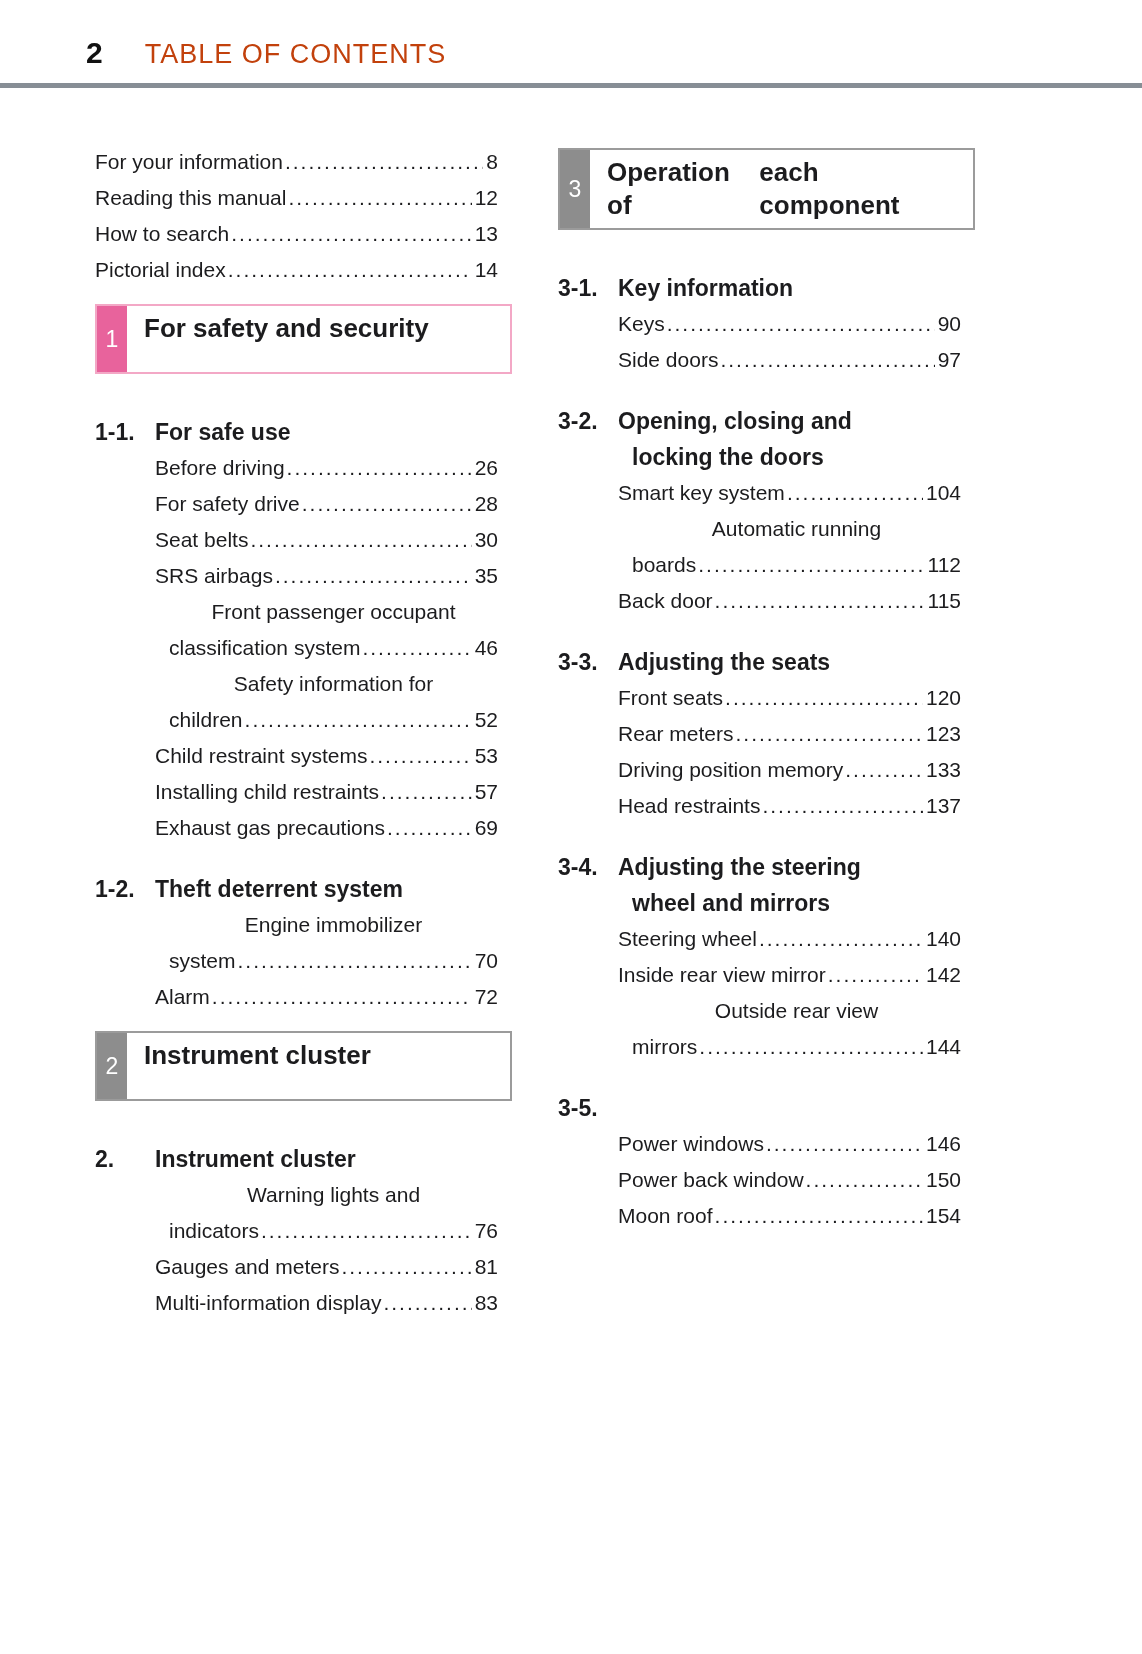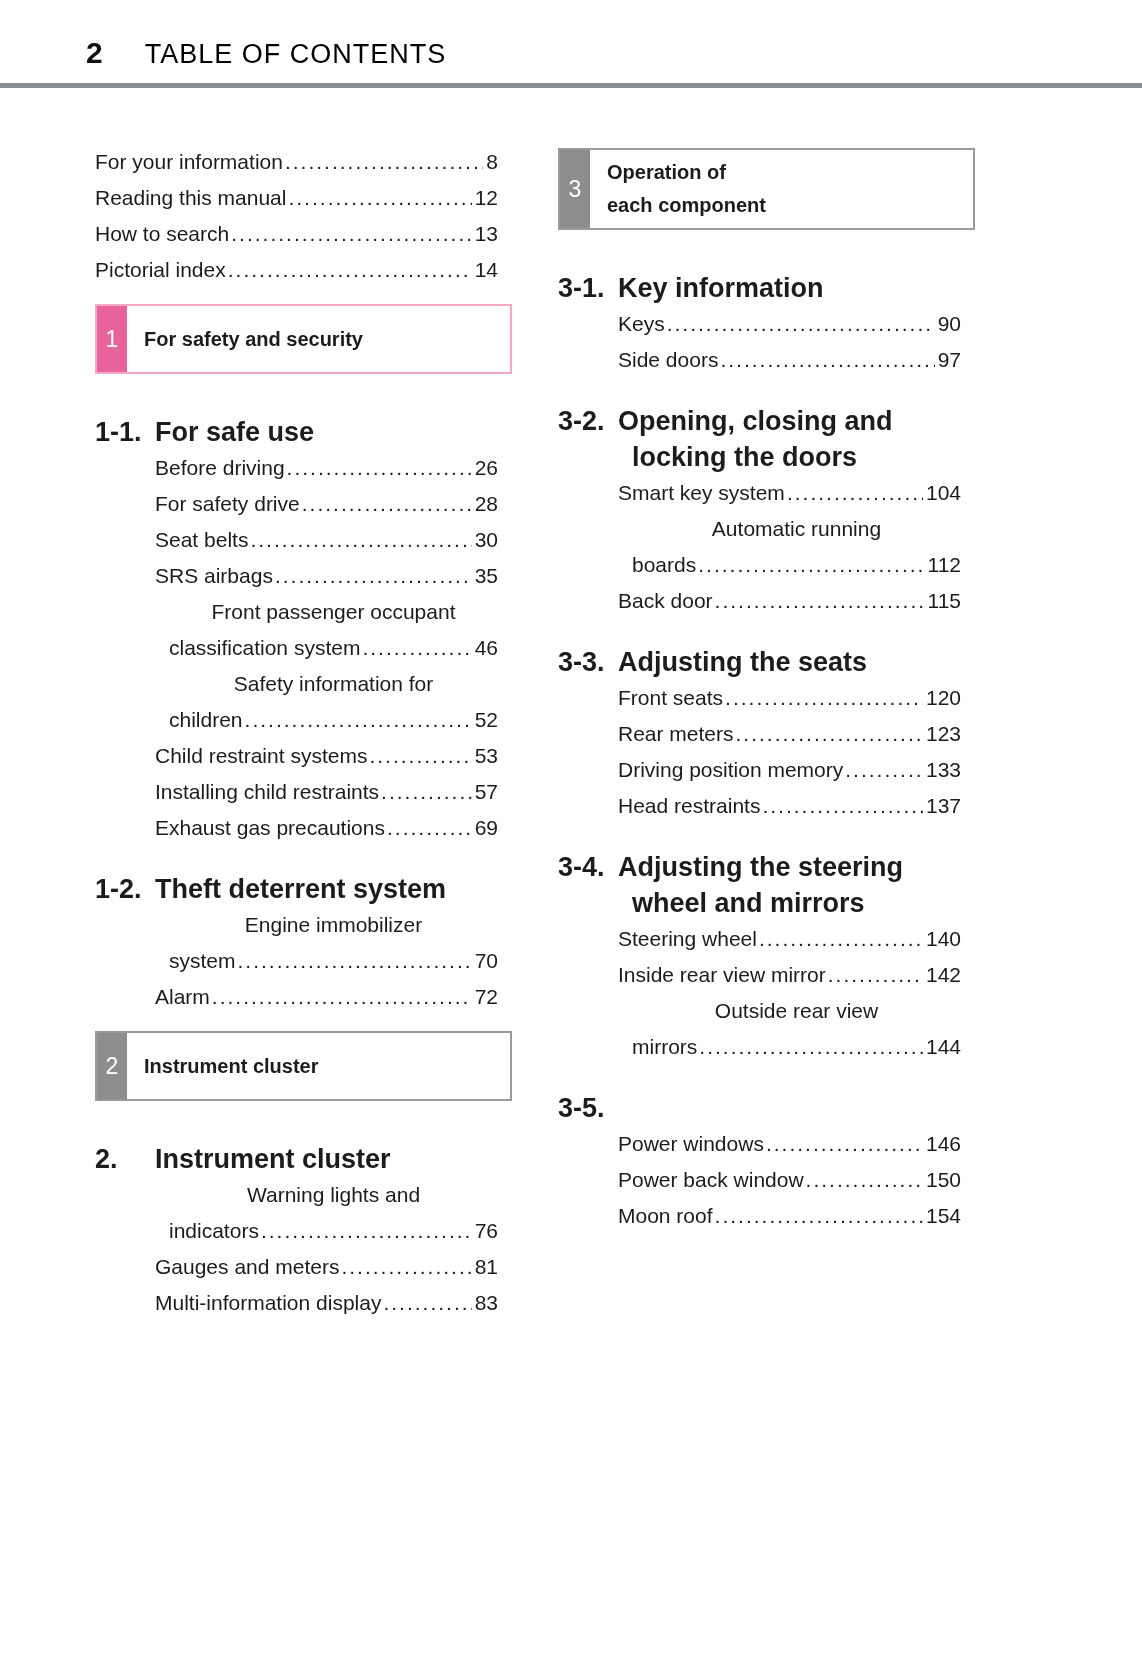--- a/index.html
+++ b/index.html
@@ -10,21 +10,21 @@
     min-height: 1654px;
     background: #ffffff;
     font-family: "Liberation Sans", "DejaVu Sans", sans-serif;
     color: #1c1c1e;
     overflow: hidden;
   }
 
   
   .header { display: flex; align-items: baseline; gap: 42px; padding: 36px 0 0 86px; }
   .pagenum { font-size: 30px; font-weight: 700; color: #111; }
-  .htitle { font-size: 27px; color: #000000; letter-spacing: 1px; }
+  .htitle { font-size: 27px; color: #c2410c; letter-spacing: 1px; }
   .rule { height: 5px; background: #878e95; margin-top: 13px; }
 
   
   .columns { display: flex; gap: 46px; padding: 56px 0 60px 95px; }
   .colwrap { width: 417px; flex: none; }
 
   
   .entry { font-size: 21px; line-height: 36px; text-align: center; }
   .entry.indent { margin-left: 60px; }
   .erow { display: flex; align-items: baseline; padding-right: 14px; }
@@ -52,32 +52,32 @@
     width: 30px;
     flex: none;
     display: flex;
     align-items: center;
     justify-content: center;
     color: #ffffff;
     font-size: 23px;
   }
   .banner .btitle {
     display: flex;
-    flex-direction: column;
+    flex-direction: row;
     justify-content: center;
     font-weight: 700;
-    font-size: 20px;
+    font-size: 26px;
     line-height: 33px;
     padding: 6px 10px 6px 17px;
   }
 
   
   .section { margin-top: 2px; }
   .section + .section { margin-top: 25px; }
-  .shead { display: flex; font-weight: 700; font-size: 27px; line-height: 36px; }
+  .shead { display: flex; font-weight: 700; font-size: 23px; line-height: 36px; }
   .snum { width: 60px; flex: none; }
   .stitle { flex: 1; }
 </style>
 </head>
 <body>
 
 <div class="page">
   <div class="header">
     <span class="pagenum">2</span>
     <span class="htitle">TABLE OF CONTENTS</span>

